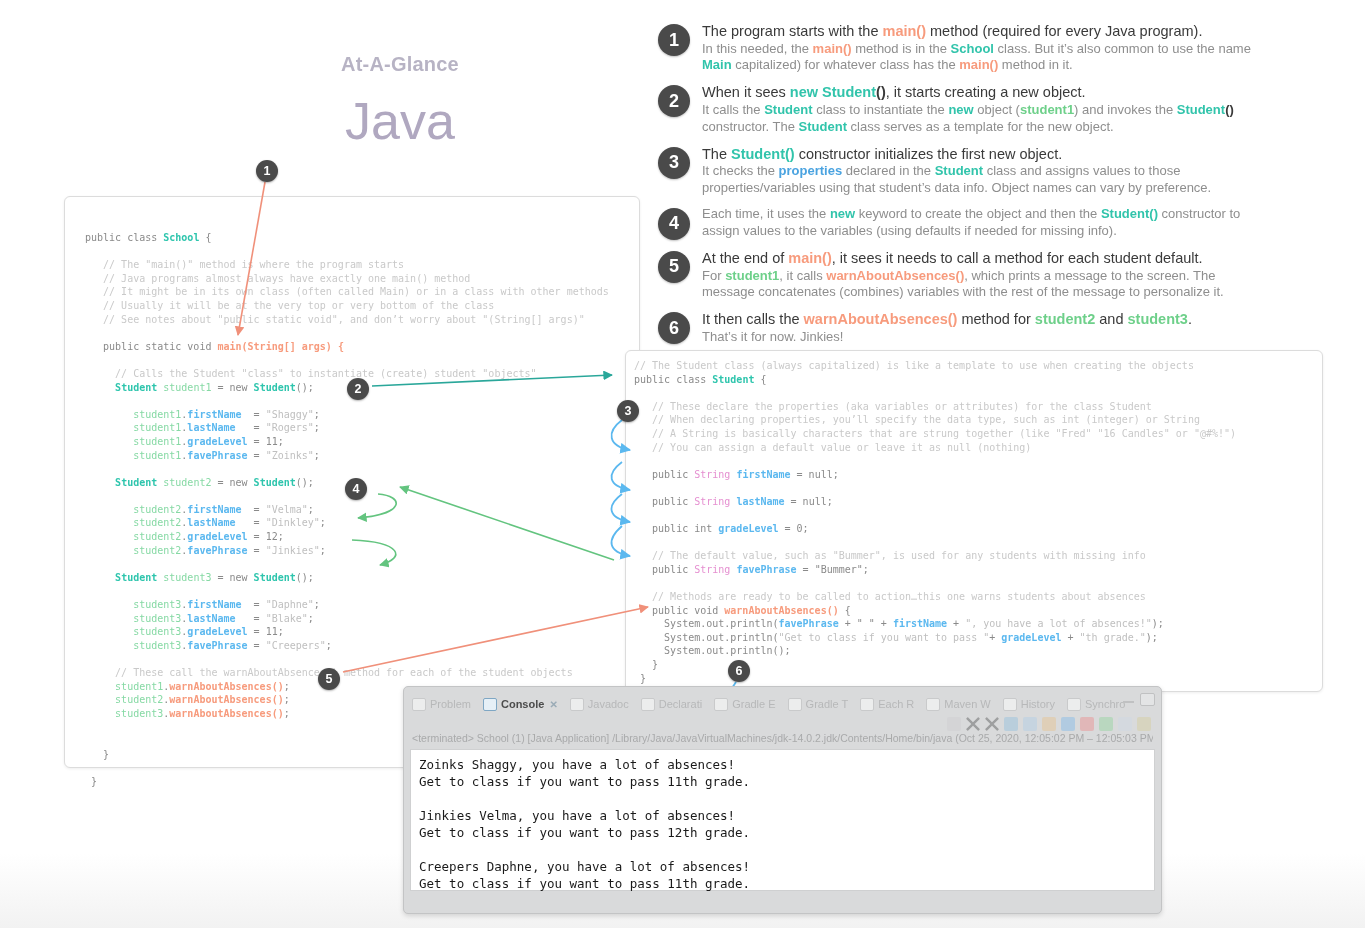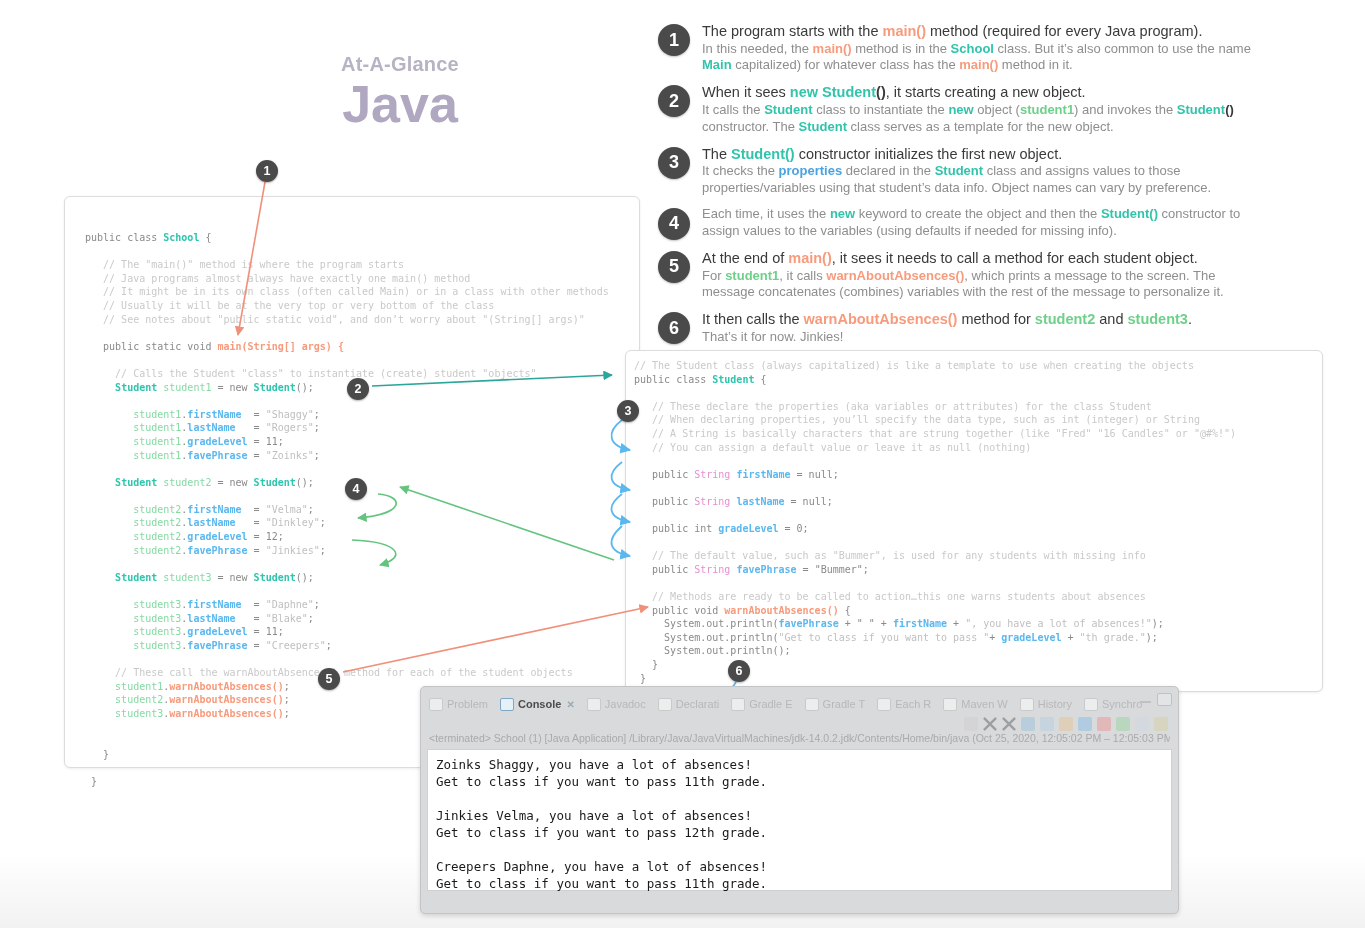--- a/index.html
+++ b/index.html
@@ -7,21 +7,21 @@
     width:1365px;height:928px;
     background:#ffffff;
     font-family:"Liberation Sans", sans-serif;
     position:relative;overflow:hidden;
   }
   .page{position:absolute;inset:0;background:linear-gradient(to bottom,#ffffff 0%,#ffffff 92%,#f2f2f2 100%);}
 
   
   .title-block{position:absolute;left:300px;top:52px;width:200px;text-align:center;}
   .title-sub{font-size:20px;font-weight:bold;color:#b7b3c4;letter-spacing:.2px;line-height:1.2;}
-  .title-main{font-size:52px;font-weight:bold;color:#b0a8c0;line-height:1.05;margin-top:1px;}
+  .title-main{font-size:52px;font-weight:normal;color:#b0a8c0;line-height:1.05;margin-top:18px;}
 
   
   .steps{position:absolute;left:658px;top:22px;width:610px;}
   .step{display:flex;align-items:flex-start;margin-bottom:9px;}
   .step-num{
     flex:0 0 auto;width:32px;height:32px;border-radius:50%;
     background:#4a4a4a;color:#ffffff;font-weight:bold;font-size:18px;
     display:flex;align-items:center;justify-content:center;margin-right:12px;margin-top:2px;
     box-shadow:0 1px 2px rgba(0,0,0,.25);
   }
@@ -68,21 +68,21 @@
   #mk2{left:347px;top:378px;}
   #mk3{left:617px;top:400px;}
   #mk4{left:345px;top:478px;}
   #mk5{left:318px;top:668px;}
   #mk6{left:728px;top:660px;}
 
   svg.arrows{position:absolute;left:0;top:0;width:1365px;height:928px;pointer-events:none;z-index:4;}
 
   
   #console-win{
-    position:absolute;left:420px;top:686px;width:757px;height:226px;
+    position:absolute;left:403px;top:686px;width:757px;height:226px;
     background:#d9dadb;border:1px solid #c3c4c5;border-radius:5px;z-index:8;
     box-shadow:0 2px 5px rgba(0,0,0,.14);
   }
   .con-tabs{position:absolute;left:8px;top:4px;right:8px;height:26px;display:flex;align-items:center;}
   .con-tab{display:flex;align-items:center;font-size:11px;color:#b7b8b9;margin-right:12px;white-space:nowrap;}
   .con-tab.active{color:#4c4c4c;font-weight:bold;}
   .tab-ico{width:12px;height:11px;border:1px solid #c9cacb;border-radius:2px;margin-right:4px;display:inline-block;background:#eceded;}
   .con-tab.active .tab-ico{border-color:#7fa7c4;background:#e6f0f7;}
   .closex{margin-left:5px;color:#9aabb6;font-size:10px;}
   .win-btns{position:absolute;right:6px;top:6px;display:flex;gap:6px;align-items:center;}
@@ -135,21 +135,21 @@
       </div>
       <div class="step">
         <div class="step-num">4</div>
         <div class="step-body">
           <div class="step-sub"><span>Each time, it uses the </span><span class="t">new</span><span> keyword to create the object and then the </span><span class="t">Student</span><span class="t">()</span><span> constructor to assign values to the variables (using defaults if needed for missing info).</span></div>
         </div>
       </div>
       <div class="step">
         <div class="step-num">5</div>
         <div class="step-body">
-          <div class="step-head"><span>At the end of </span><span class="o">main()</span><span>, it sees it needs to call a method for each student object.</span></div>
+          <div class="step-head"><span>At the end of </span><span class="o">main()</span><span>, it sees it needs to call a method for each student default.</span></div>
           <div class="step-sub"><span>For </span><span class="g">student1</span><span>, it calls </span><span class="o">warnAboutAbsences()</span><span>, which prints a message to the screen. The message concatenates (combines) variables with the rest of the message to personalize it.</span></div>
         </div>
       </div>
       <div class="step">
         <div class="step-num">6</div>
         <div class="step-body">
           <div class="step-head"><span>It then calls the </span><span class="o">warnAboutAbsences()</span><span> method for </span><span class="g">student2</span><span> and </span><span class="g">student3</span><span>.</span></div>
           <div class="step-sub"><span>That’s it for now. Jinkies!</span></div>
         </div>
       </div>

